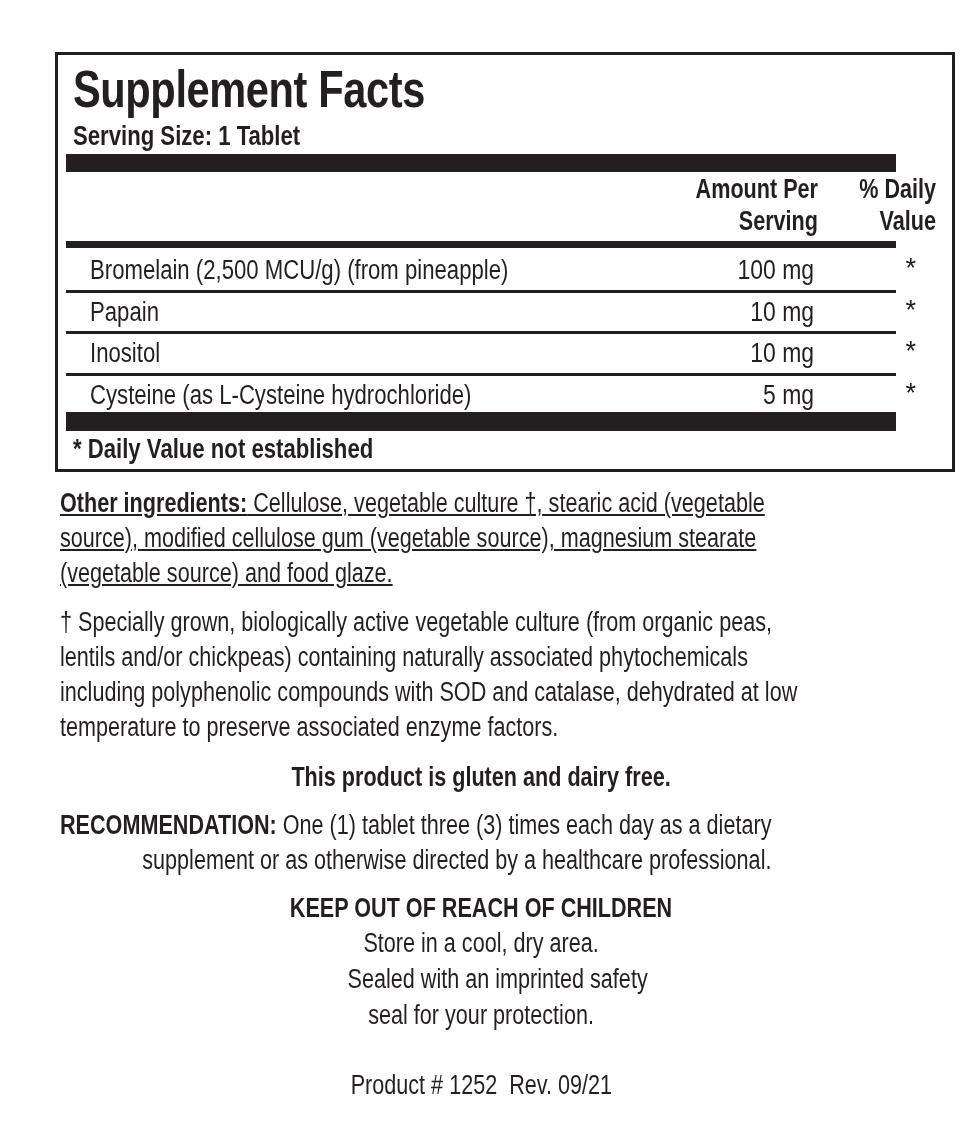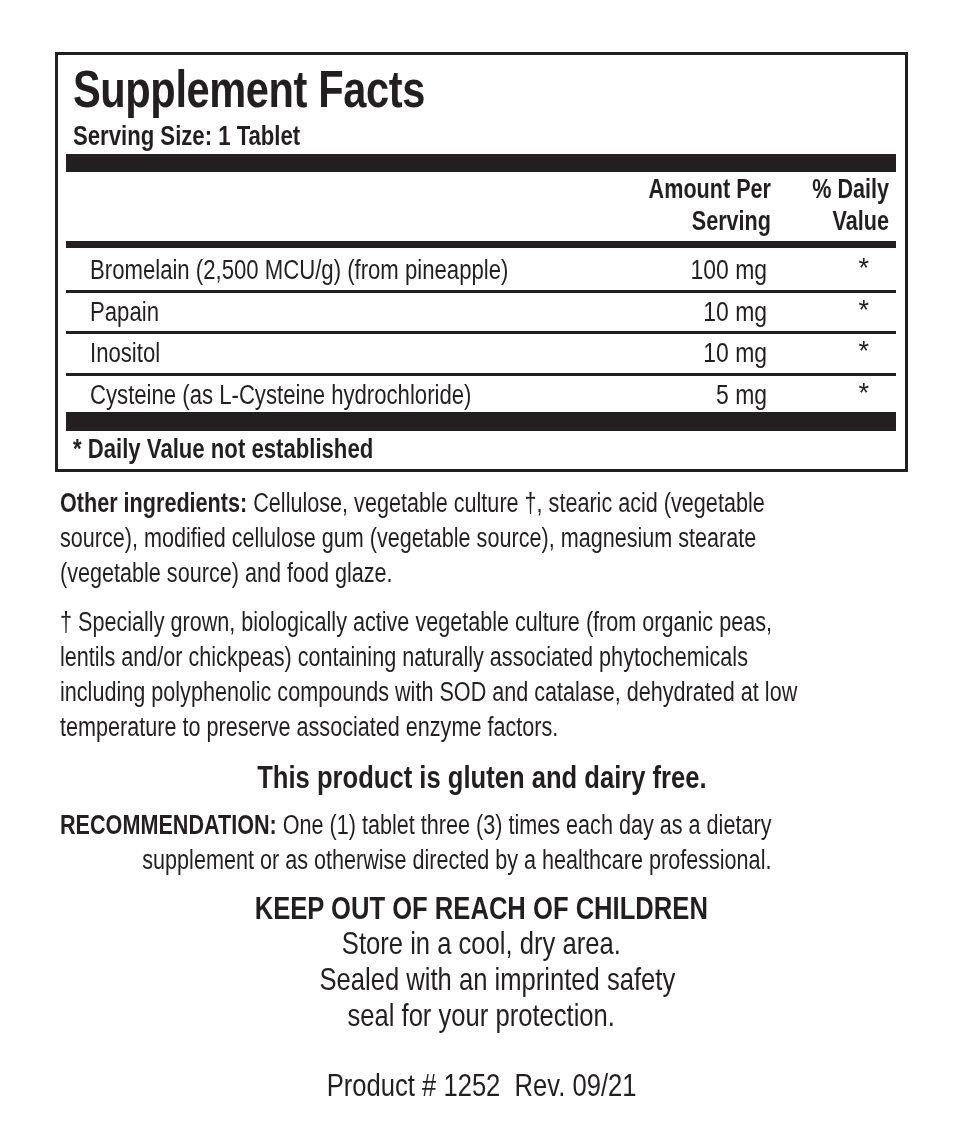--- a/index.html
+++ b/index.html
@@ -17,20 +17,21 @@
     }
 
     
     .facts-box {
       position: absolute;
       left: 55px;
       top: 52px;
       width: 847px;
       height: 414px;
       border: 3px solid #231f20;
+      padding-left: 47px;
     }
     .facts-title {
       position: absolute;
       left: 15px;
       top: 4px;
       font-weight: bold;
       font-size: 52px;
       line-height: 60px;
       letter-spacing: -0.5px;
       transform: scaleX(0.80);
@@ -137,30 +138,30 @@
       line-height: 35px;
       white-space: nowrap;
     }
     .para .line {
       display: block;
       transform: scaleX(0.80);
       transform-origin: left top;
       height: 35px;
     }
     .bold { font-weight: bold; }
-    .para-other { top: 486px; }
+    .para-other { top: 486px; text-decoration: underline; }
     .para-dagger { top: 605px; }
     .para-reco { top: 808px; text-align: right; }
 
     .center-line {
       position: absolute;
       left: 0;
       width: 963px;
       text-align: center;
-      font-size: 32px;
+      font-size: 27px;
       line-height: 35px;
       white-space: nowrap;
     }
     .center-line span {
       display: inline-block;
       transform: scaleX(0.80);
       transform-origin: center top;
     }
     .gluten { top: 760px; font-weight: bold; }
     .keep-out { top: 891px; font-weight: bold; }

